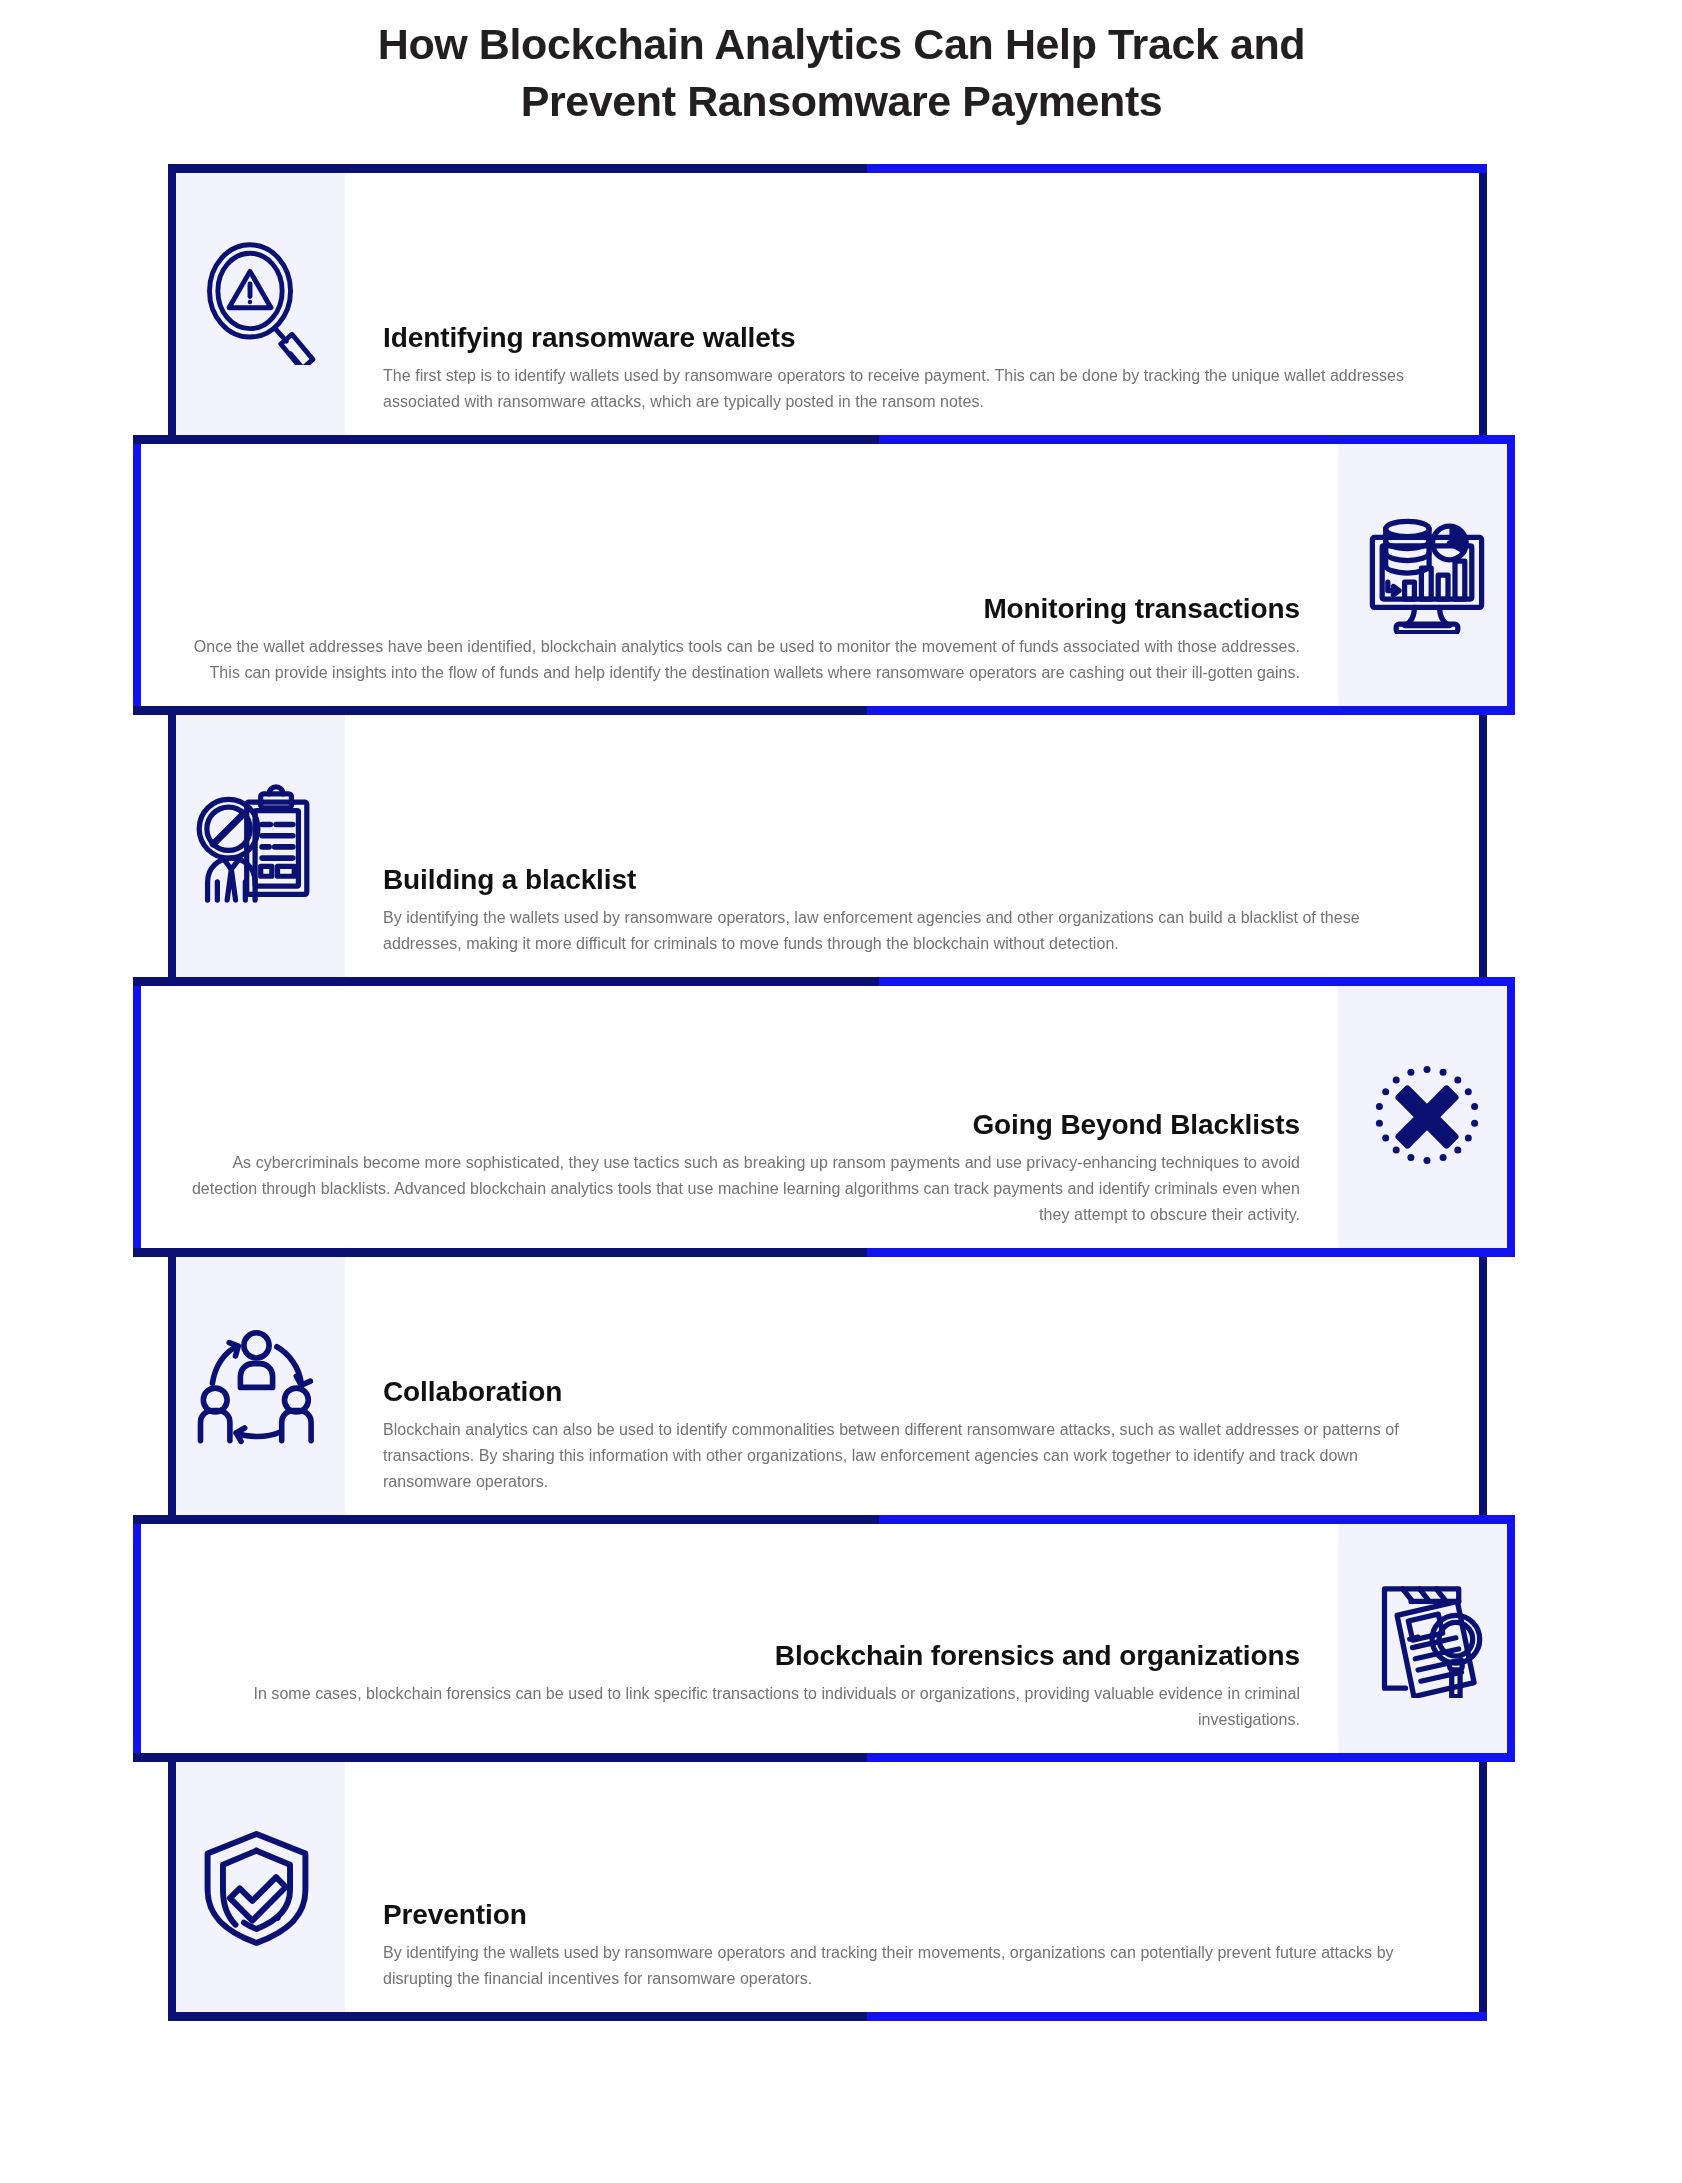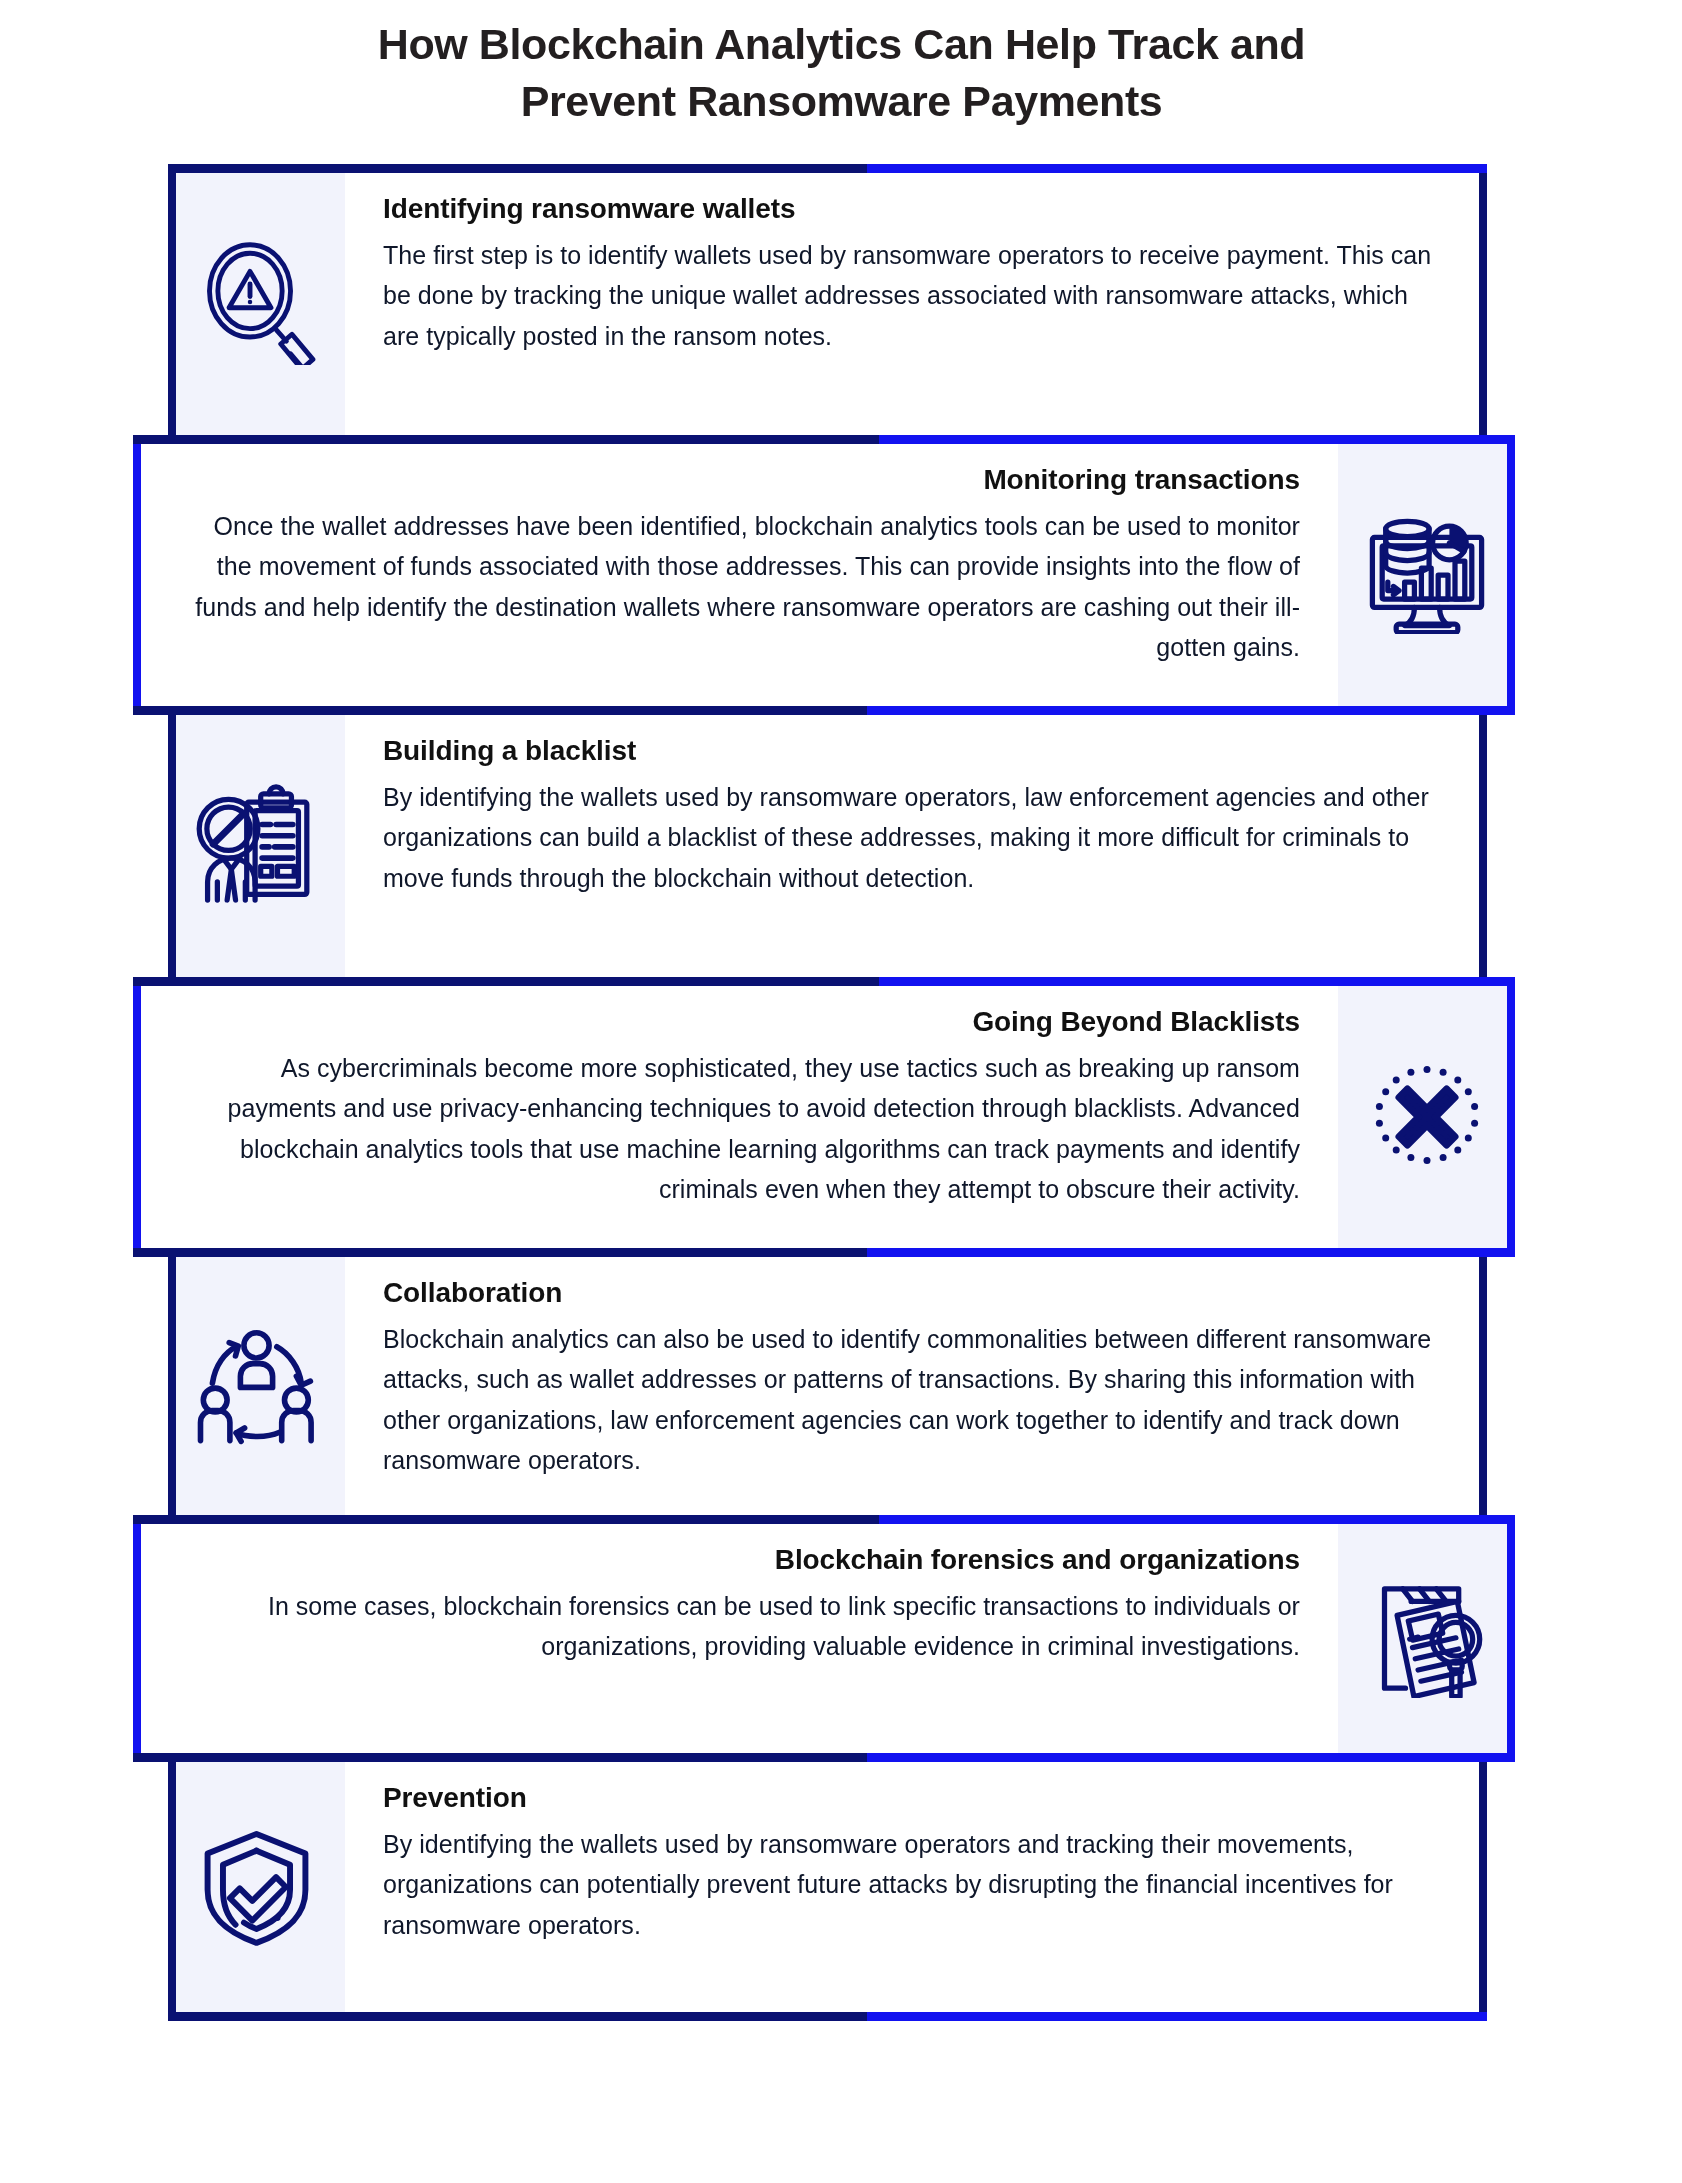--- a/index.html
+++ b/index.html
@@ -85,34 +85,34 @@
   }
   .icon-panel svg { display: block; }
 
   
   .body {
     flex: 1 1 auto;
     position: relative;
     z-index: 1;
     display: flex;
     flex-direction: column;
-    justify-content: flex-start;
+    justify-content: flex-end;
   }
   .card-heading {
     font-weight: 800;
     font-size: 28px;
     line-height: 1.22;
     color: #111111;
     letter-spacing: -0.1px;
     margin: 0 0 8.4px 0;
   }
   .card-text {
-    font-size: 25px;
+    font-size: 16px;
     line-height: 1.62;
-    color: #0f172a;
+    color: #737373;
     margin: 0;
     letter-spacing: 0.04px;
   }
 
   
   .card.left-icon {
     margin-left: 168px;
     margin-right: 196px;
     padding: 9px 0;
   }

